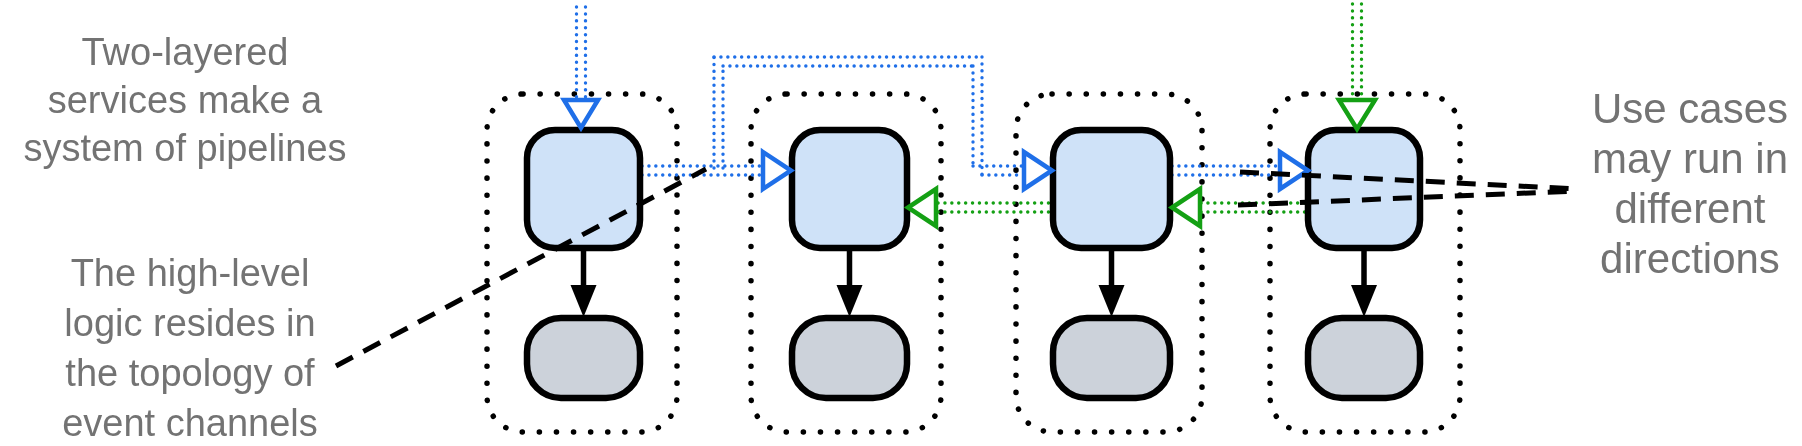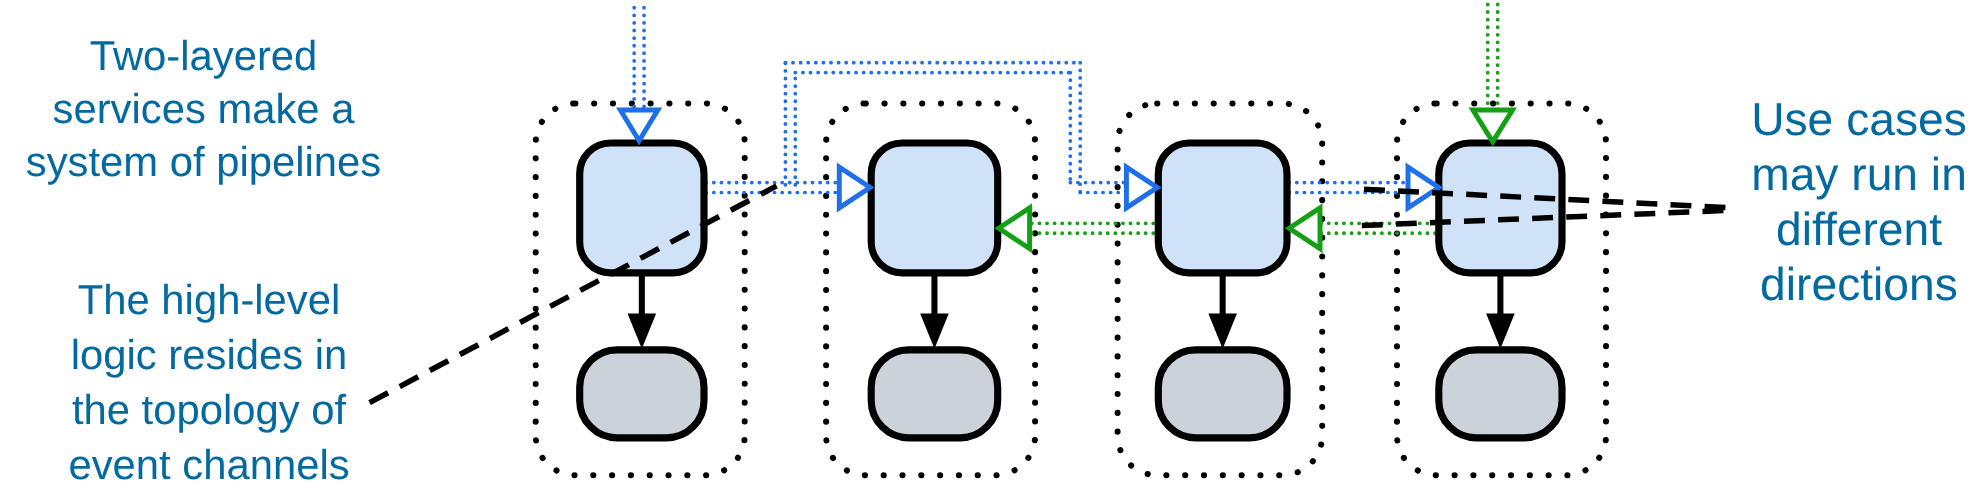--- a/index.html
+++ b/index.html
@@ -10,21 +10,21 @@
     background: var(--background, #ffffff);
     font-family: "Liberation Sans", "DejaVu Sans", sans-serif;
     overflow: hidden;
   }
   .diagram-svg { position: absolute; left: 0; top: 0; }
 
   .note {
     position: absolute;
     text-align: center;
     white-space: pre-line;
-    color: #0369a1;
+    color: #737373;
   }
   .note-top-left    { left: 4px;    top: 28px;  width: 362px; font-size: 38px; line-height: 48px; }
   .note-bottom-left { left: 5px;    top: 248px; width: 370px; font-size: 38px; line-height: 50px; }
   .note-right       { left: 1572px; top: 84px;  width: 236px; font-size: 42px; line-height: 50px; }
 
   
   .dotc {
     fill: none;
     stroke: var(--outline, #000);
     stroke-width: 5.5;

